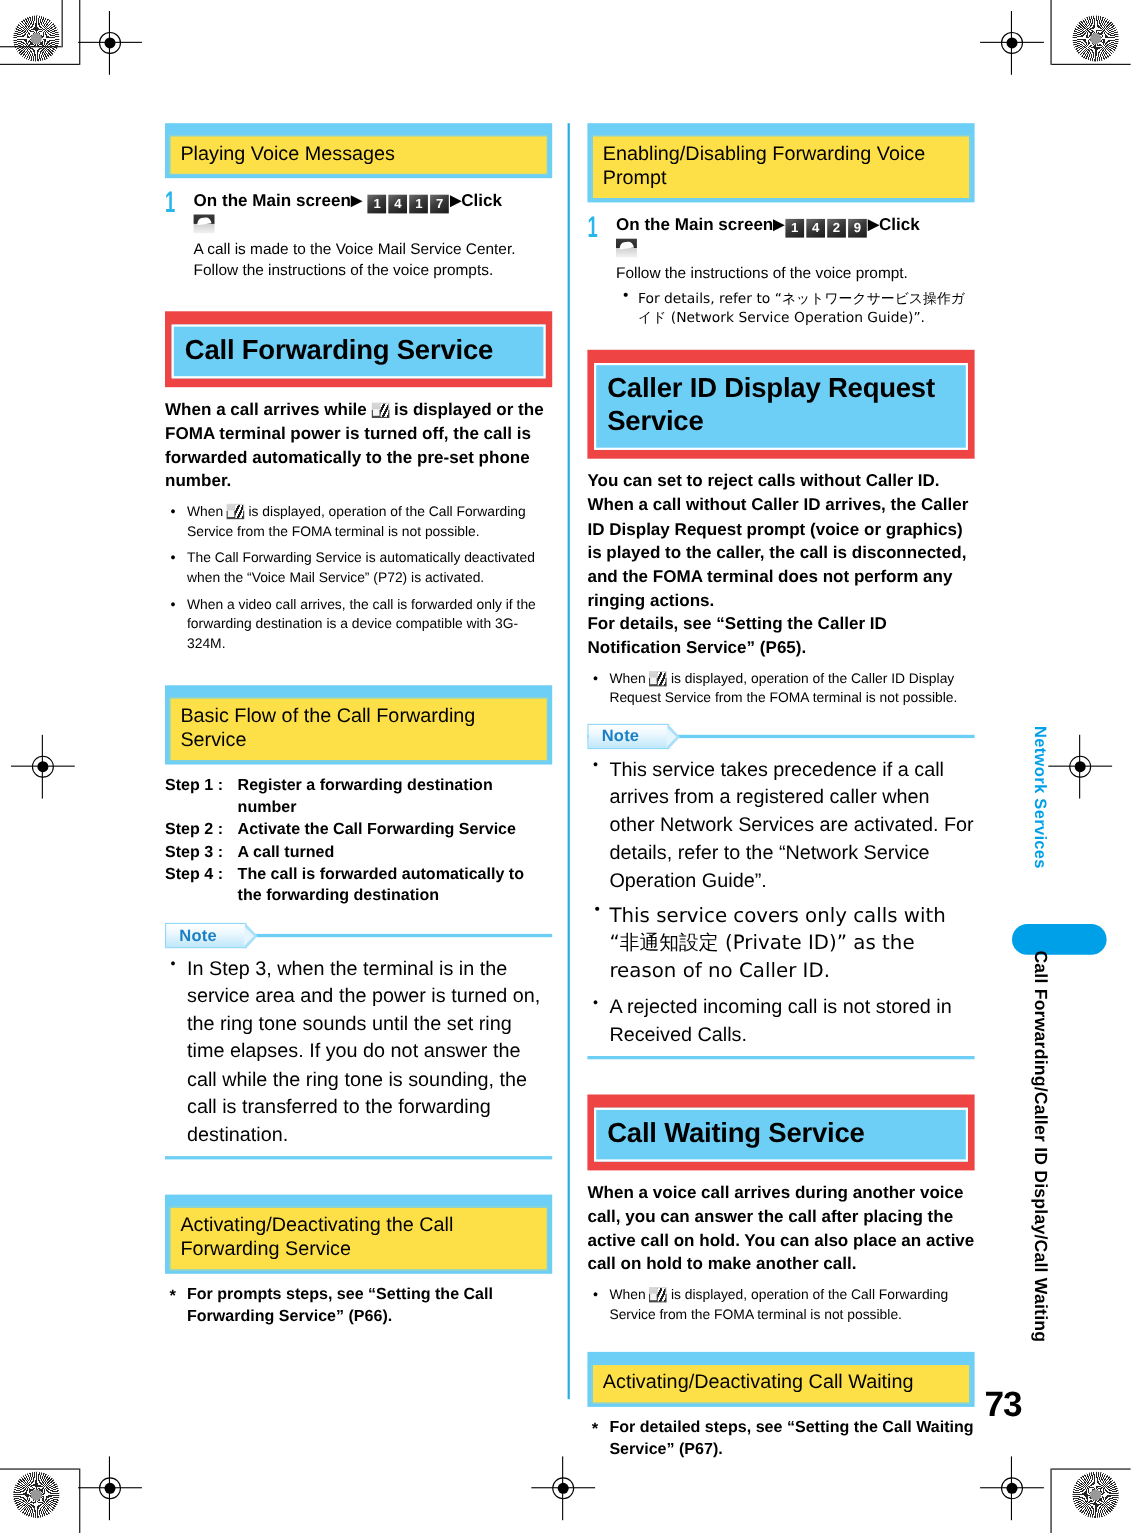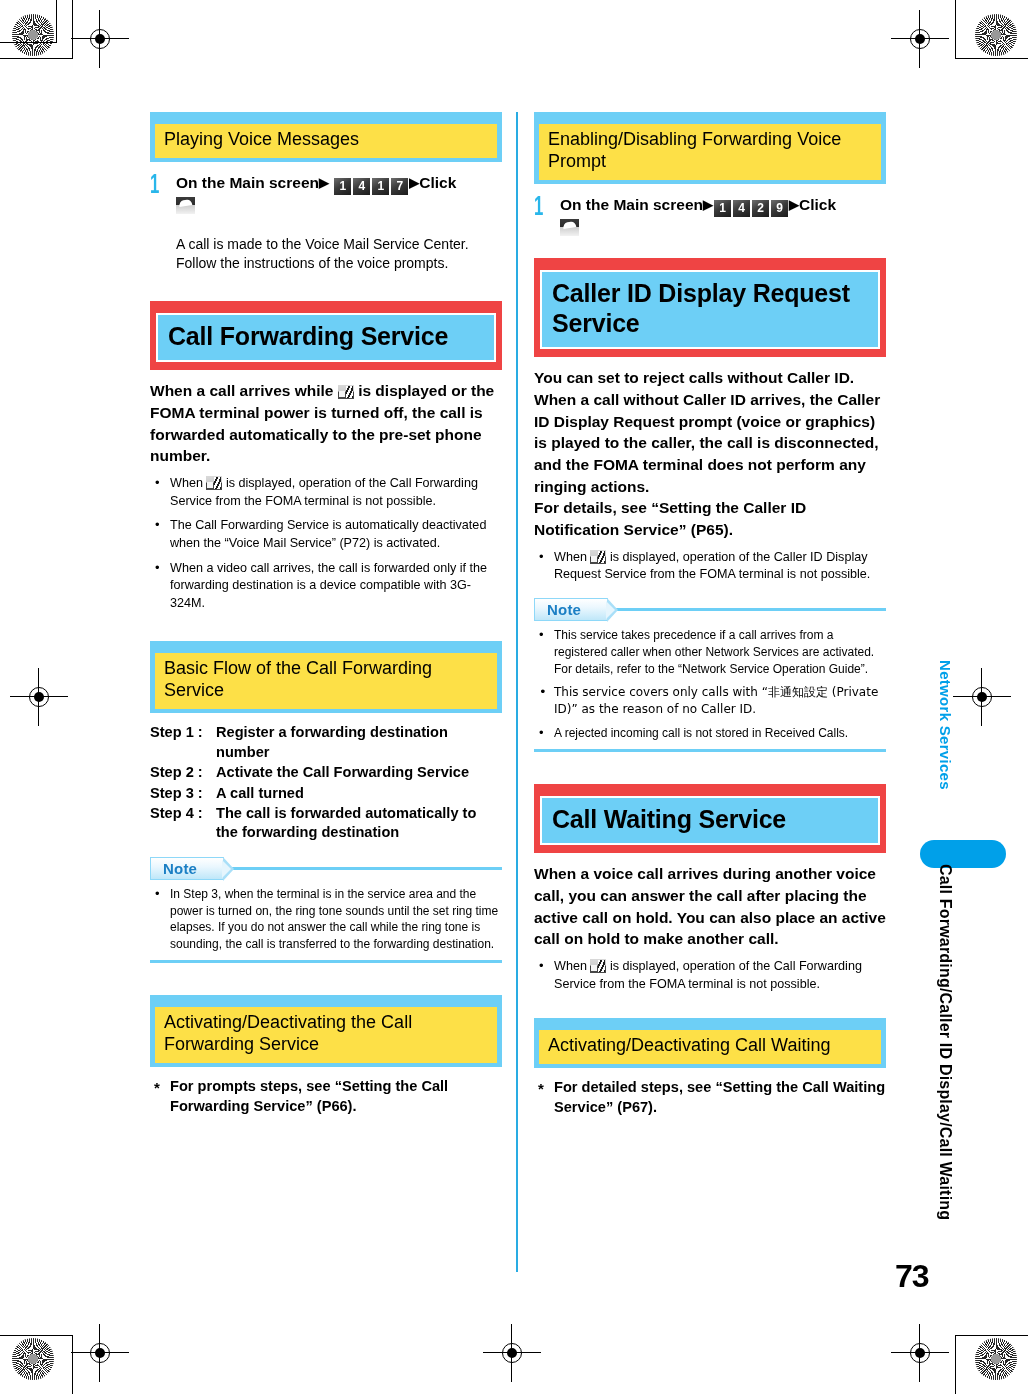--- a/index.html
+++ b/index.html
@@ -97,21 +97,21 @@
     font-size: 27px; font-weight: bold; color: #29b6ea;
     line-height: .85;
     font-family: "Liberation Sans Narrow", "Liberation Sans", sans-serif;
     transform: scaleX(.62); transform-origin: left top;
   }
   .step .head {
     font-size: 15.5px; font-weight: bold; color:#000;
     line-height: 1.38;
   }
   .step .sub {
-    font-size: 14px; color:#000; line-height: 1.34; margin-top: 19px;
+    font-size: 14px; color:#000; line-height: 1.34; margin-top: 2px;
   }
 
   
   .key {
     display: inline-block;
     width: 17px; height: 17px;
     background: linear-gradient(150deg,#6e6e6e 0%,#3a3a3a 45%,#1b1b1b 100%);
     color: #fff; font-size: 12px; font-weight: bold;
     text-align: center; line-height: 17px;
     vertical-align: -2px;
@@ -204,21 +204,21 @@
     border-left: 11px solid #a9dff8;
   }
   .note-tab::before {
     content:""; position:absolute; right:-8px; top:2px;
     width:0; height:0; z-index:3;
     border-top: 9.5px solid transparent;
     border-bottom: 9.5px solid transparent;
     border-left: 9px solid #e5f5fd;
   }
   .note-body { padding-top: 6px; }
-  .note-body ul.blist > li { font-size: 12px; }
+  .note-body ul.blist > li { font-size: 18px; }
   .note-rule-bottom { height: 3px; background: #6dcff6; margin-top: 6px; }
 
   
   .starnote {
     position: relative; padding-left: 20px;
     font-size: 14.6px; font-weight: bold; line-height: 1.35;
     color:#000; margin: 4px 0 0 0;
   }
   .starnote::before {
     content:"*"; position:absolute; left: 4px; top: 1px; font-size: 15px;
@@ -431,20 +431,26 @@
         </div>
       </div>
 
       <div class="step">
         <div class="num">1</div>
         <div class="head">
           <span>On the Main screen</span><span class="arrow">▶</span><span class="key">1</span><span class="key">4</span><span class="key">2</span><span class="key">9</span><span class="arrow">▶</span><span>Click</span>
           <br>
           <span class="icon-call"></span>
         </div>
+        <div class="sub">
+          <div>Follow the instructions of the voice prompt.</div>
+          <ul class="blist" style="margin-top:4px">
+            <li class="jp">For details, refer to “ネットワークサービス操作ガイド (Network Service Operation Guide)”.</li>
+          </ul>
+        </div>
       </div>
 
       <div style="height:14px"></div>
       <div class="sect-major">
         <div class="inner">
           <div class="t">Caller ID Display Request Service</div>
         </div>
       </div>
 
       <div class="lead" style="white-space:pre-line">You can set to reject calls without Caller ID.

